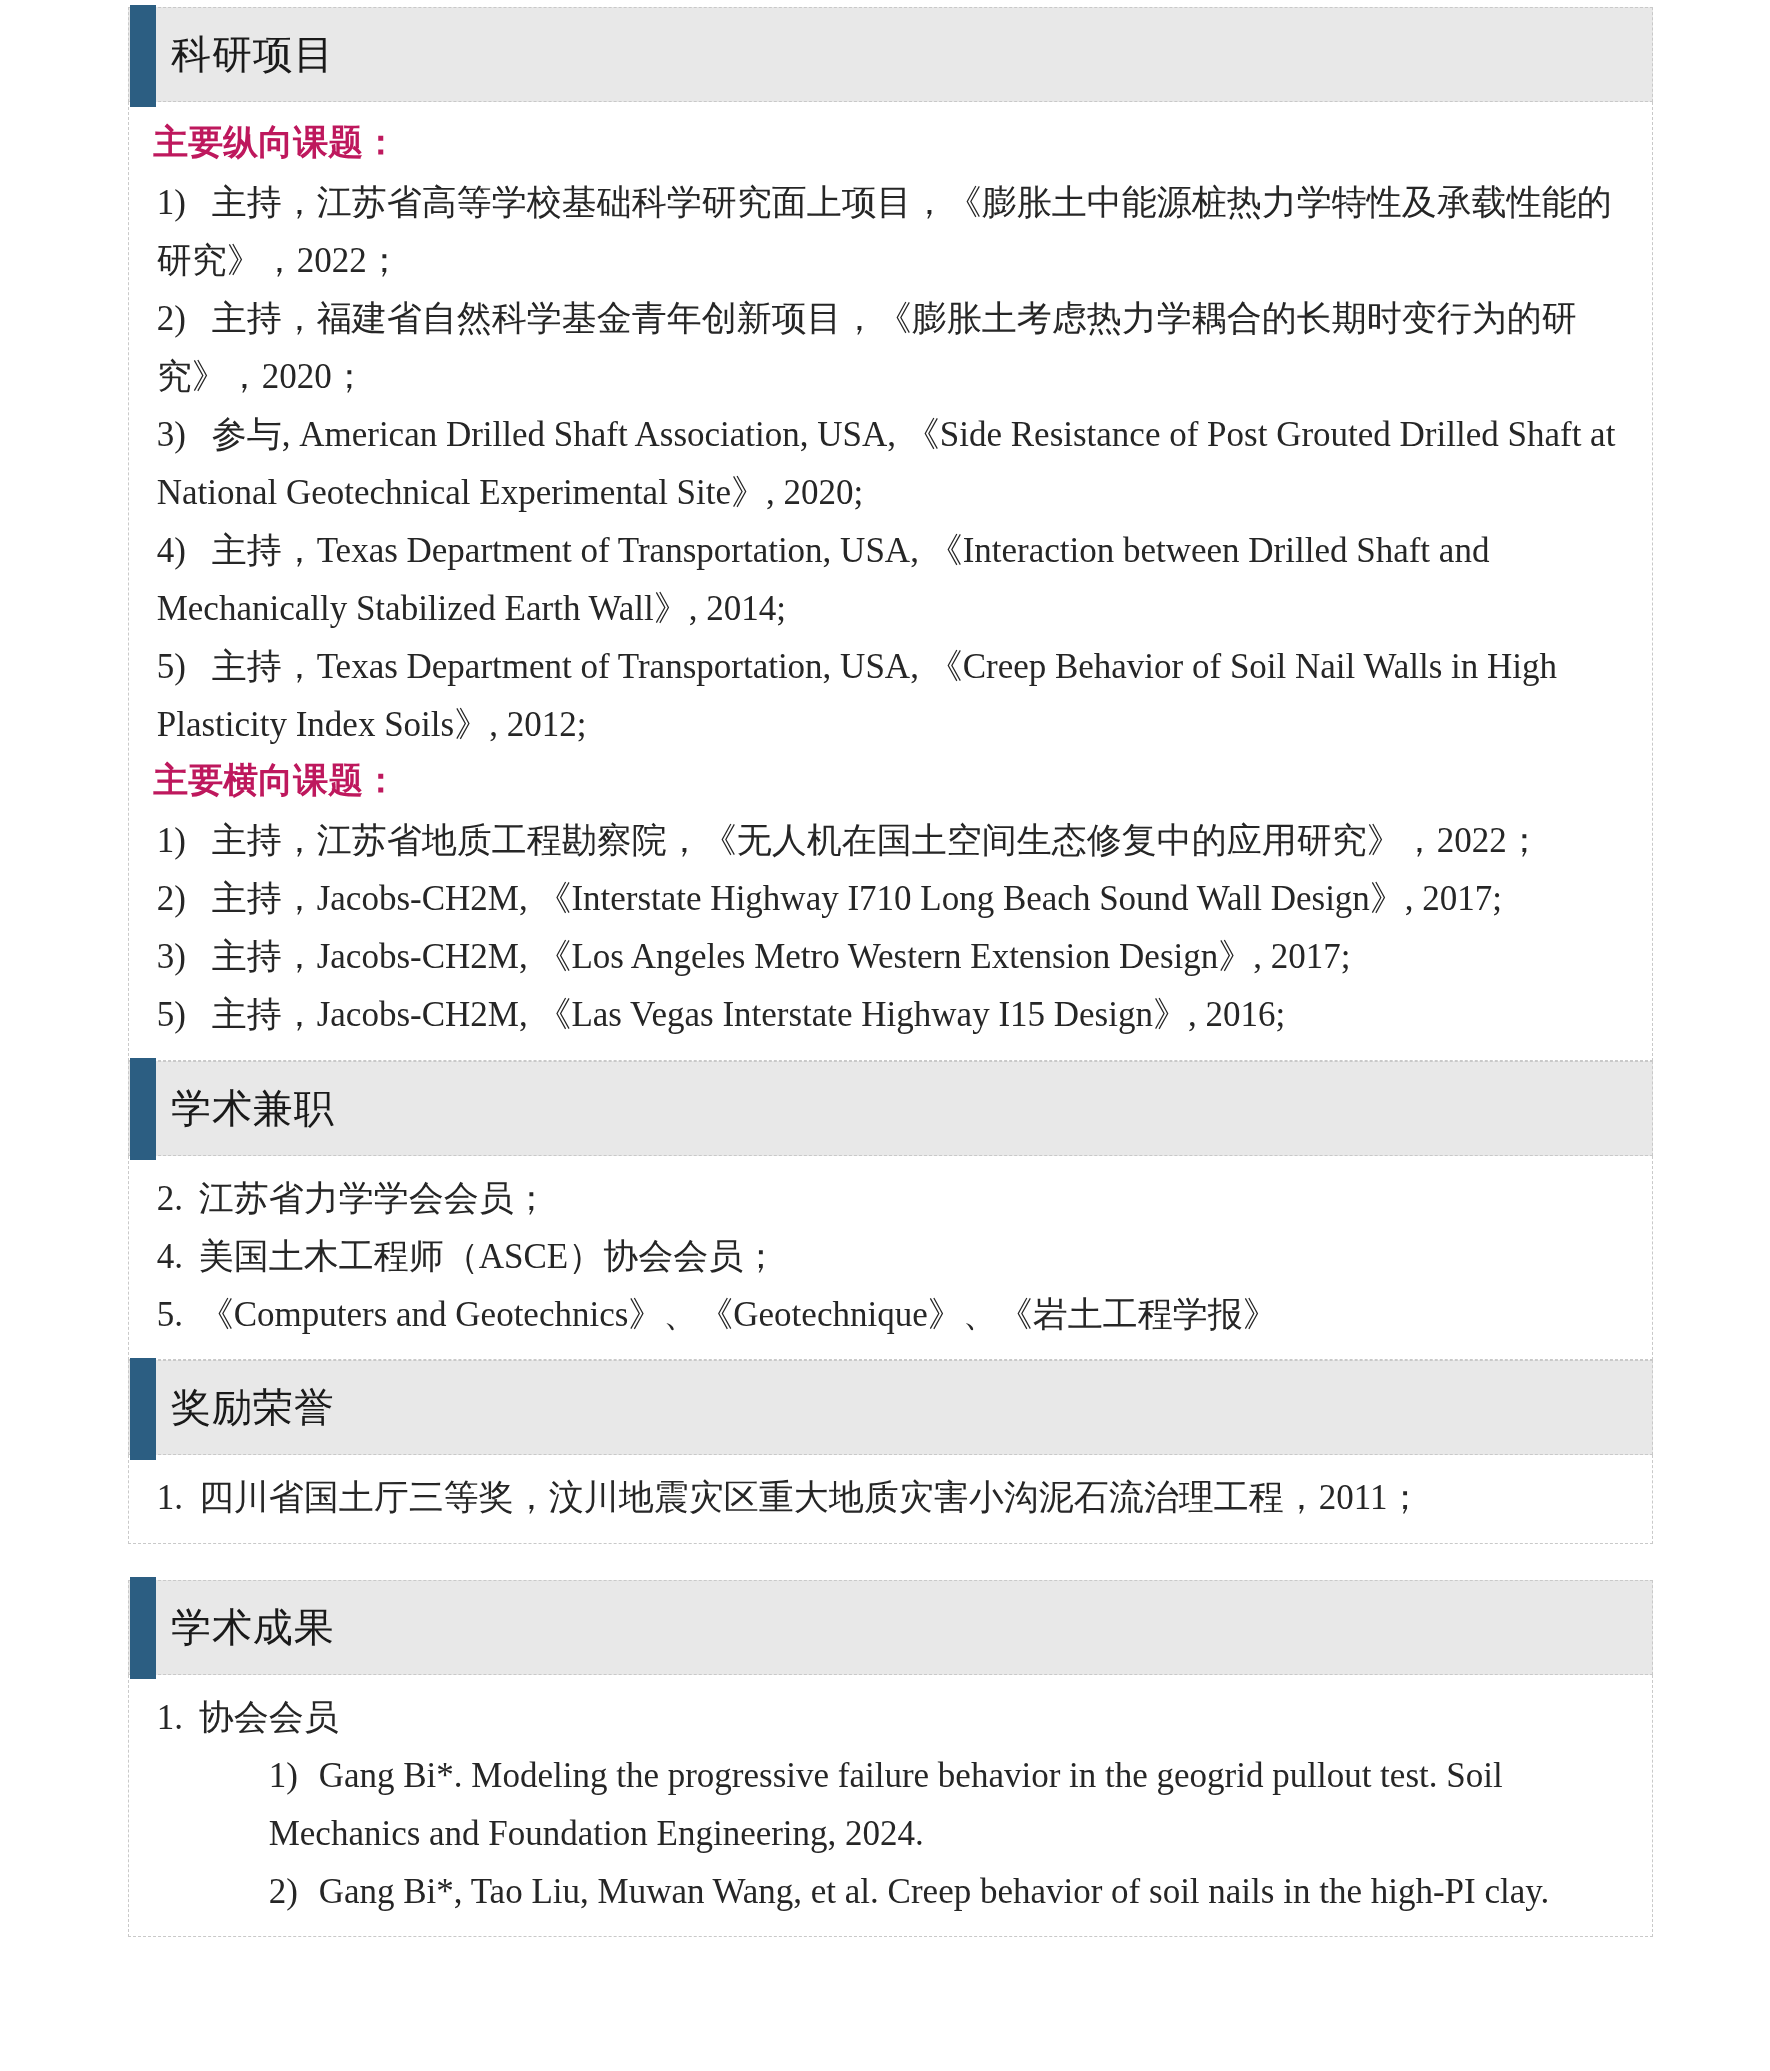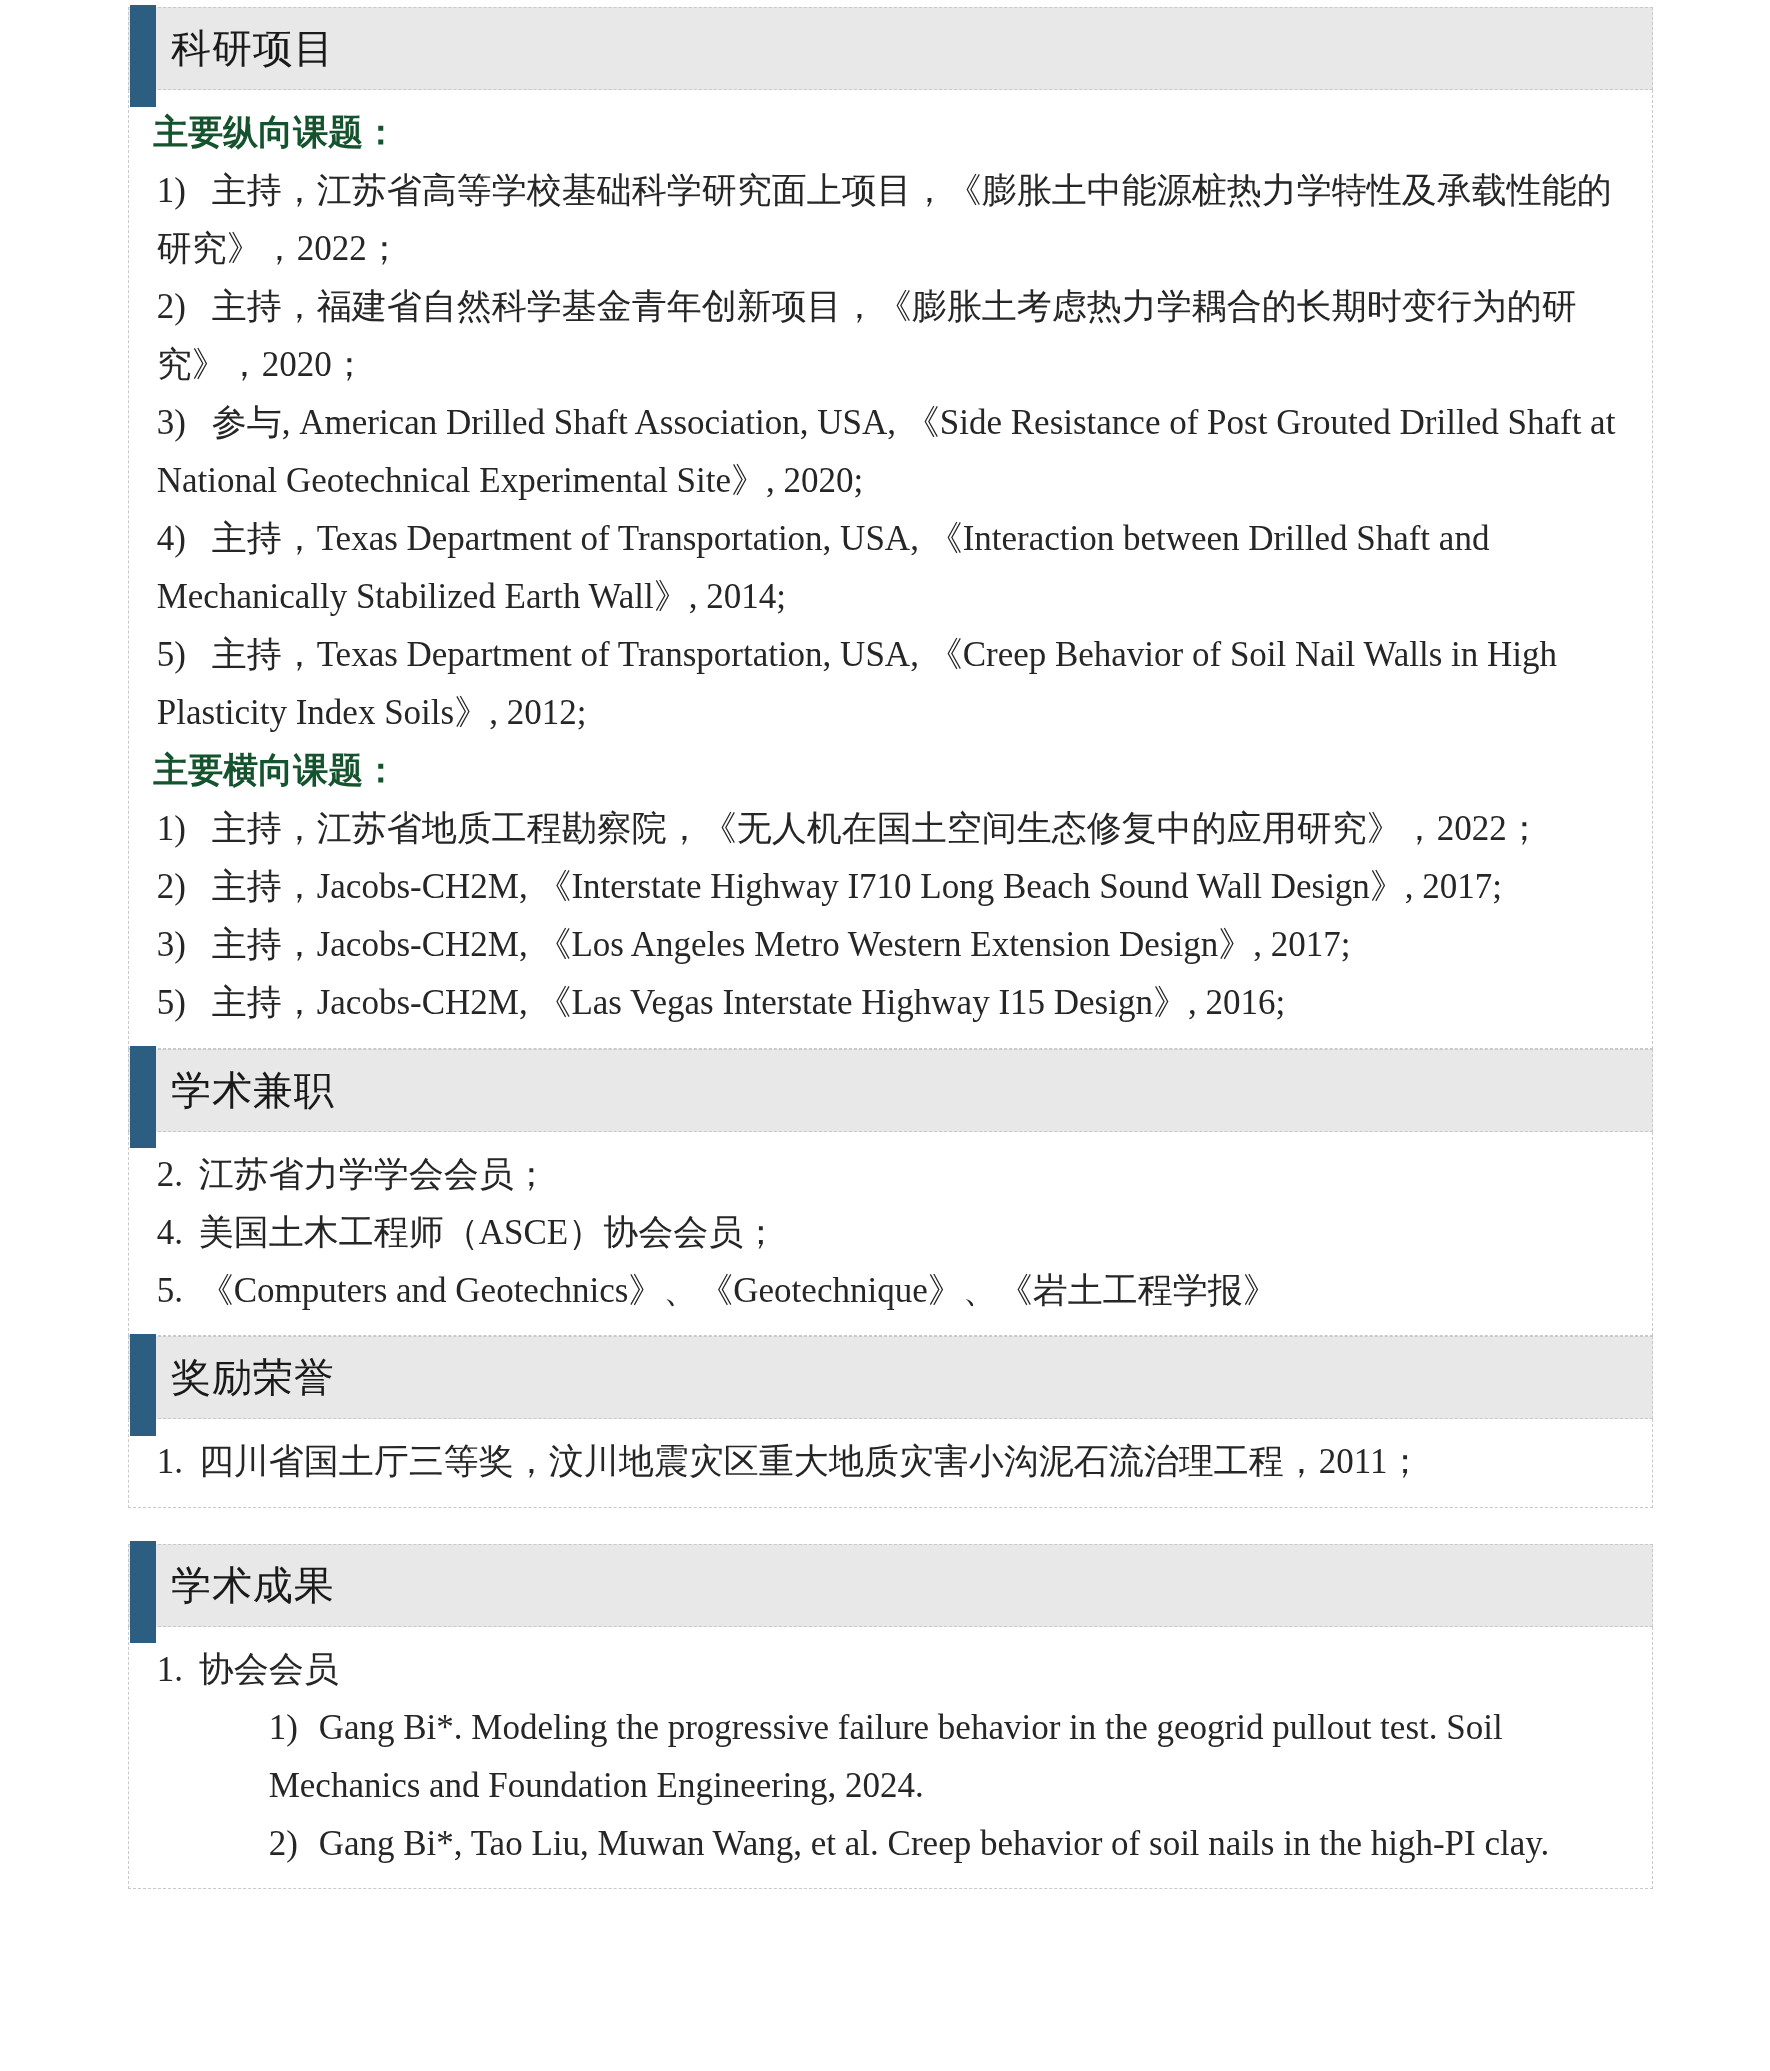--- a/index.html
+++ b/index.html
@@ -16,21 +16,21 @@
     position: absolute;
     left: 128px;
     top: 7px;
     width: 1525px;
   }
   .section { position: relative; }
   .section.gap-top { margin-top: 36px; }
   .section-header {
     position: relative;
     background: #e8e8e8;
-    height: 83px;
+    height: 95px;
     display: flex;
     align-items: center;
     border: 0.9px dashed #c9c9c9;
     box-sizing: border-box;
     padding-left: 42px;
   }
   .accent-bar {
     position: absolute;
     left: 0.9px;
     top: -3.5px;
@@ -47,23 +47,23 @@
   }
   .section-body {
     border: 0.9px dashed #c9c9c9;
     border-top: none;
     box-sizing: border-box;
     padding: 14px 22.5px 15.6px 22.5px;
     font-size: 35px;
     line-height: 58px;
   }
   .subsection-heading {
-    font-family: Liberation Serif, serif;
+    font-family: Liberation Mono, monospace;
     font-weight: bold;
-    color: #14532d;
+    color: #be185d;
     padding-left: 1.7px;
   }
   .item {
     padding-left: 5.2px;
   }
   .item .num {
     display: inline-block;
     min-width: 55px;
   }
   .dotlist .item .num {

